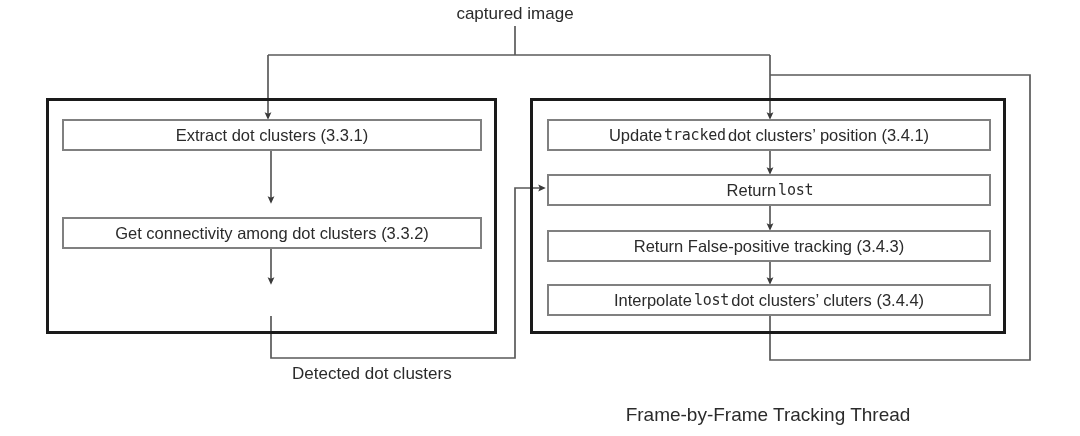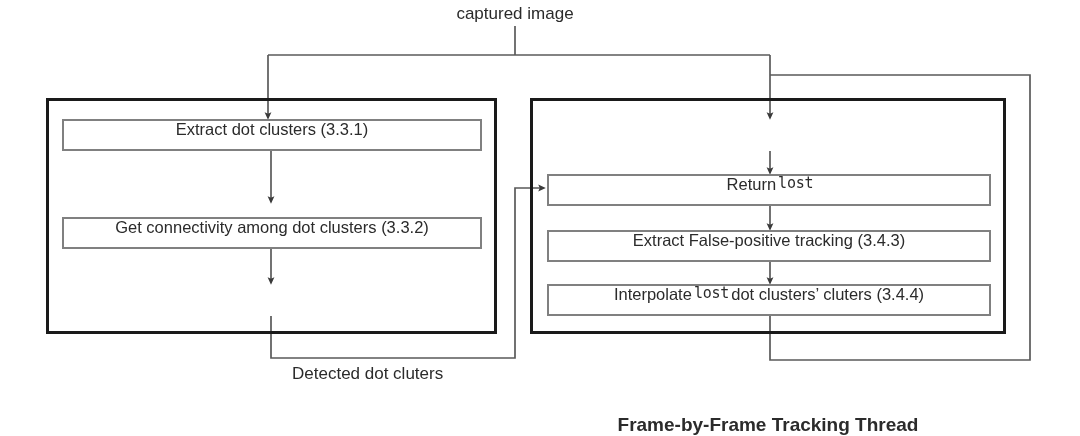--- a/index.html
+++ b/index.html
@@ -45,20 +45,21 @@
     left: 530px; top: 98px;
     width: 476px; height: 236px;
   }
   
   .step-box {
     position: absolute;
     box-sizing: border-box;
     border: 2px solid #808080;
     background: #ffffff;
     display: flex;
+    align-items: center;
     justify-content: center;
     height: 32px;
     font-size: 16.5px;
     line-height: 1;
     white-space: nowrap;
     color: #2b2b2b;
   }
   .step-box .mono {
     font-family: "DejaVu Sans Mono", "Liberation Mono", monospace;
     font-size: 15px;
@@ -96,25 +97,24 @@
     left: 292px; top: 364px;
     font-size: 17px;
   }
   #detection-thread-label {
     left: 46px; top: 400px;
     width: 451px;
     text-align: center;
     font-size: 19px;
   }
   #tracking-thread-label {
-    left: 530px; top: 414px;
+    left: 530px; top: 404px;
     width: 476px;
     text-align: center;
     font-size: 19px;
-    font-weight: bold;
   }
 </style>
 </head>
 <body>
 
 <div id="diagram-root">
 
   <svg class="wires" viewBox="0 0 1080 436">
     <defs>
       <marker id="arrowhead" markerWidth="9" markerHeight="9" refX="4.2" refY="4" orient="auto" markerUnits="userSpaceOnUse">
@@ -153,34 +153,39 @@
     <span class="txt">Extract dot clusters (3.3.1)</span>
   </div>
 
   <div class="step-box left-step row-b">
     <span class="txt">Get connectivity among dot clusters (3.3.2)</span>
   </div>
 
 
   <div class="thread-box" id="tracking-thread-box"></div>
 
+  <div class="step-box right-step r-row-1">
+    <span class="txt">Update </span>
+      <span class="mono">tracked</span>
+      <span class="txt"> dot clusters’ position (3.4.1)</span>
+  </div>
 
   <div class="step-box right-step r-row-2">
     <span class="txt">Return </span>
       <span class="mono">lost</span>
   </div>
 
   <div class="step-box right-step r-row-3">
-    <span class="txt">Extract False-positive tracking (3.4.3)</span>
+    <span class="txt">Return False-positive tracking (3.4.3)</span>
   </div>
 
   <div class="step-box right-step r-row-4">
     <span class="txt">Interpolate </span>
       <span class="mono">lost</span>
       <span class="txt"> dot clusters’ cluters (3.4.4)</span>
   </div>
 
-  <div class="caption" id="detected-clusters-label">Detected dot cluters</div>
+  <div class="caption" id="detected-clusters-label">Detected dot clusters</div>
 
 
   <div class="caption" id="tracking-thread-label">Frame-by-Frame Tracking Thread</div>
 
 </div>
 
 </body></html>

